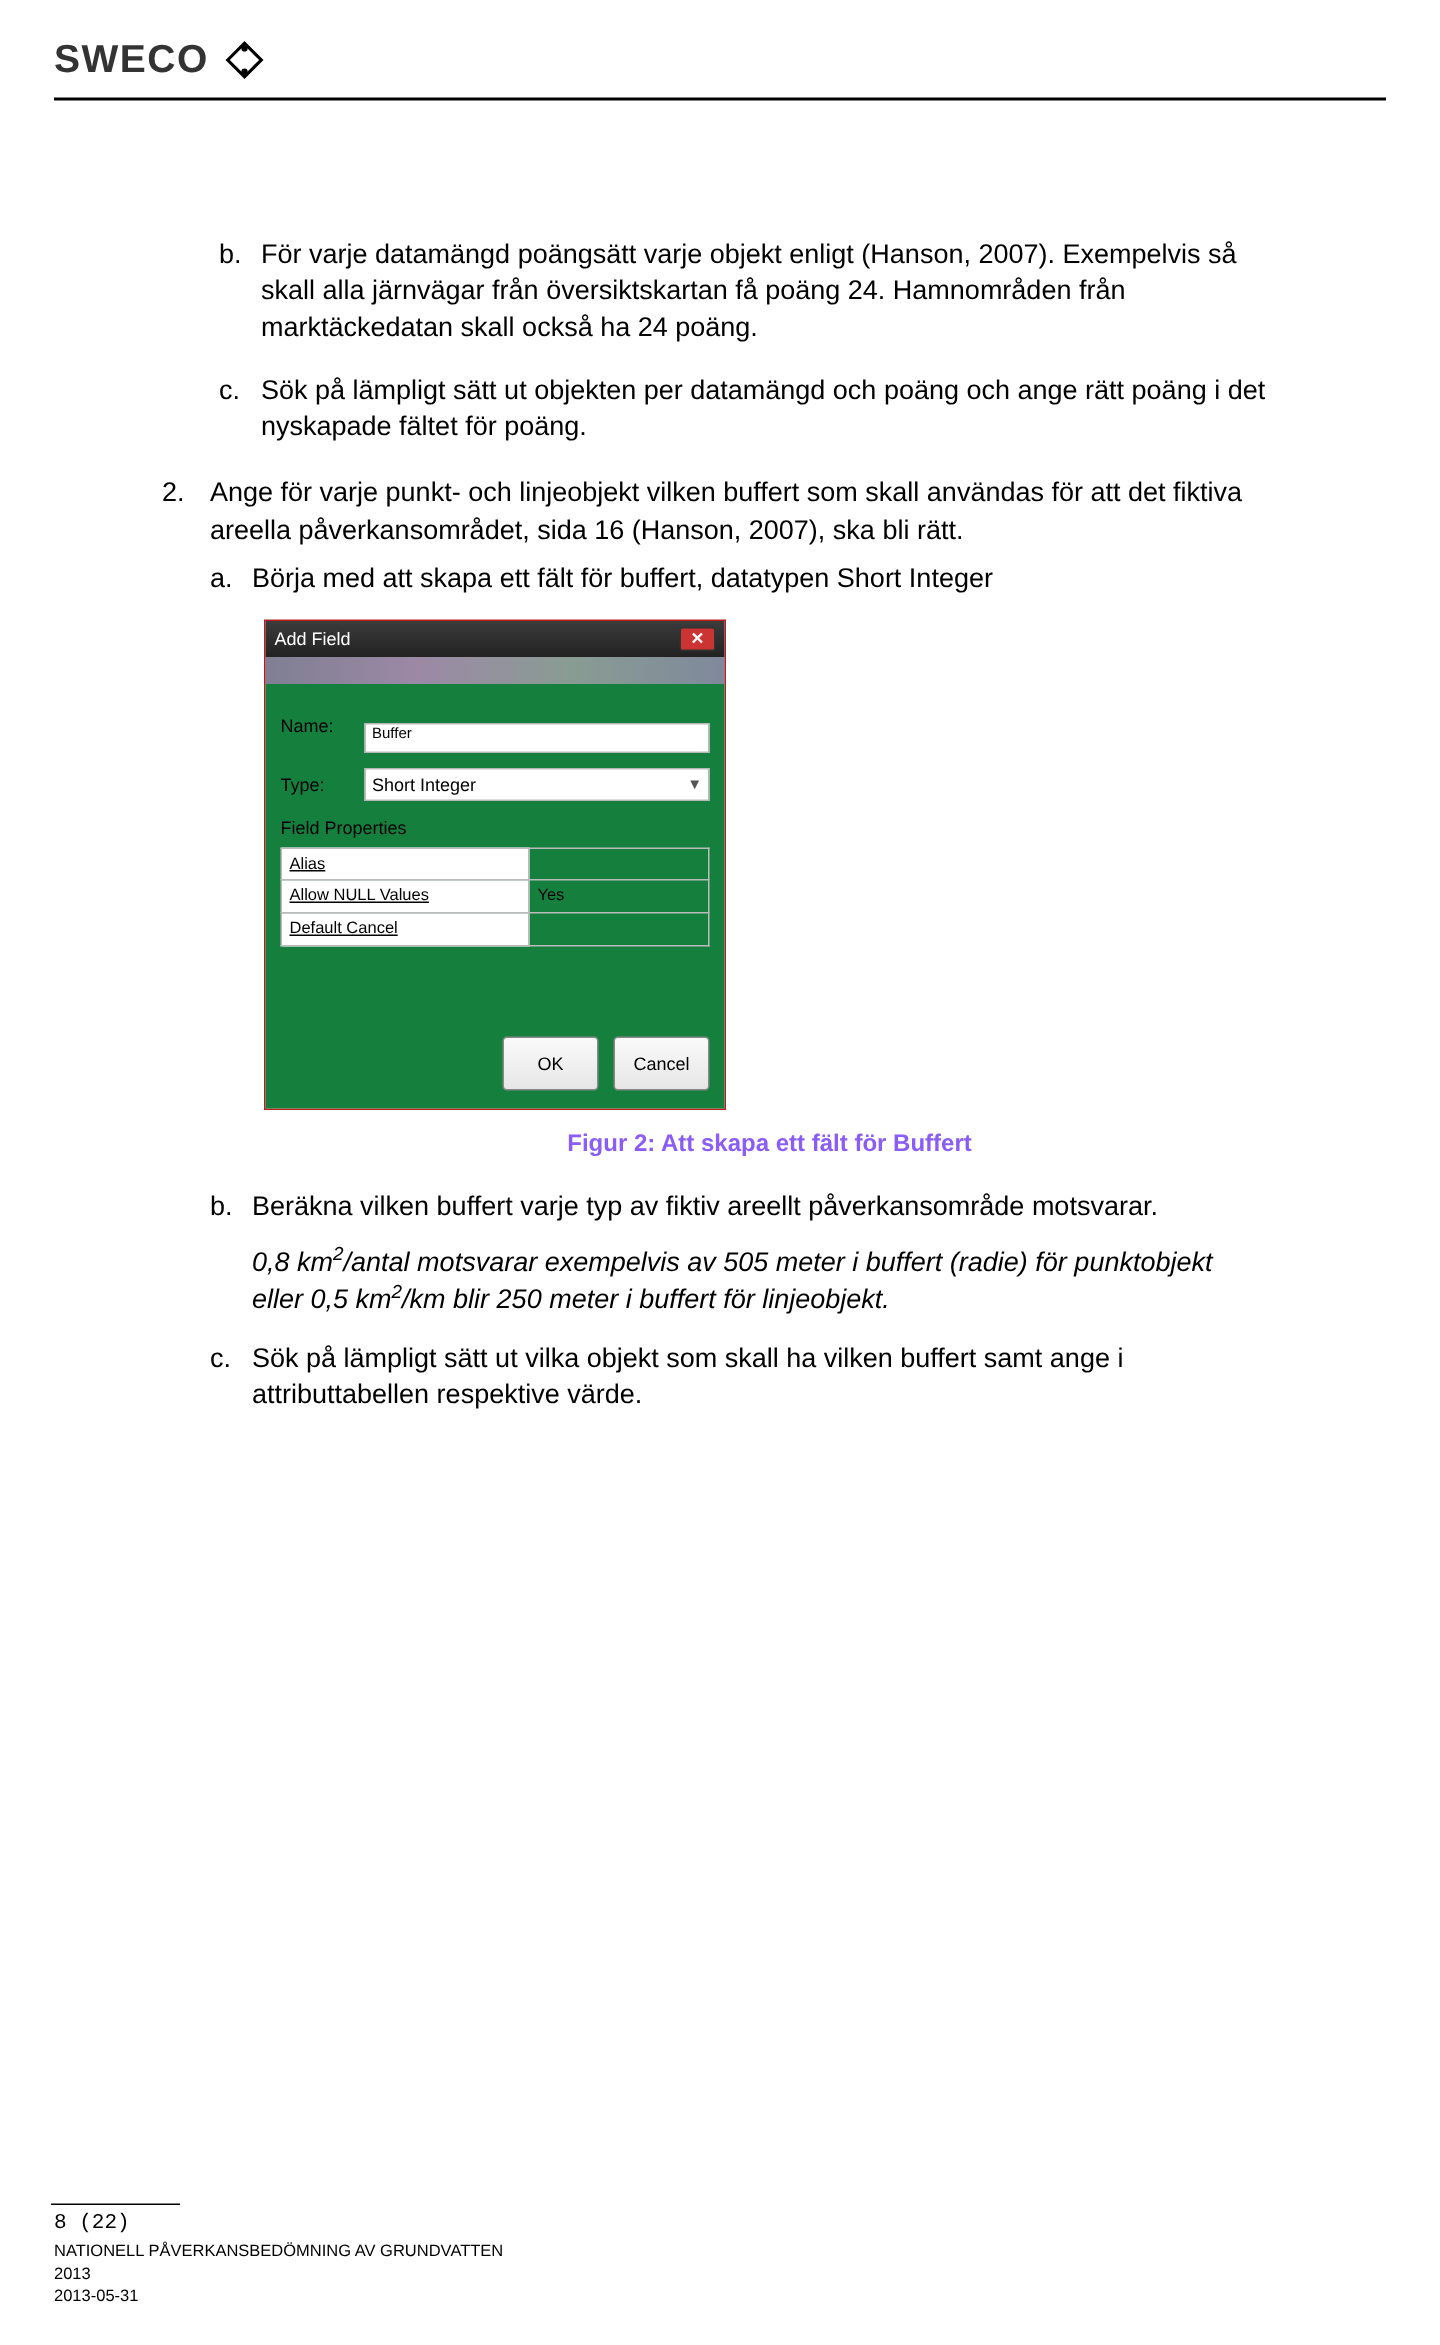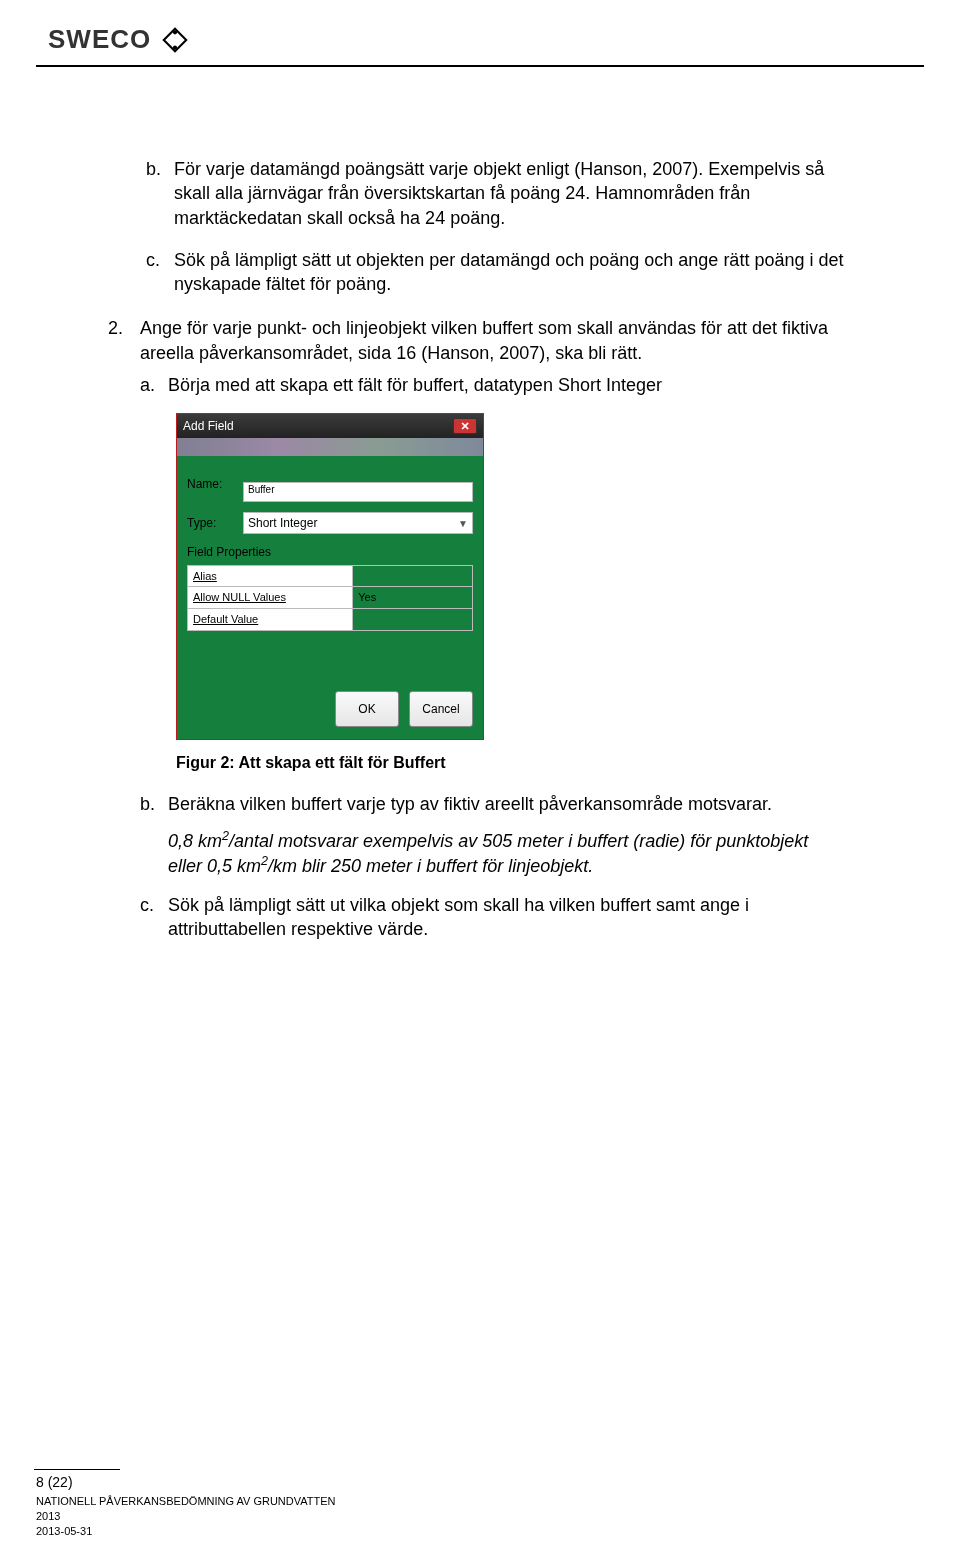--- a/index.html
+++ b/index.html
@@ -1,19 +1,19 @@
 <!DOCTYPE html>
 <html><head>
 <meta charset="utf-8">
 <style>
   * { box-sizing: border-box; margin: 0; padding: 0; }
   html, body { width: 960px; background: #fff; font-family: Arial, Helvetica, sans-serif; color: #000; }
   .page { width: 960px; min-height: 1563px; position: relative; padding: 24px 0 0 0; }
 
-  .header { padding: 0 48px; text-align: center; }
+  .header { padding: 0 36px; text-align: center; }
   .logo-row { display: flex; align-items: center; gap: 10px; }
   .logo-word { font-family: Arial, sans-serif; font-size: 26px; font-weight: 700; letter-spacing: 1px; color: #333; }
   .logo-mark { width: 28px; height: 28px; }
   .hr { border-bottom: 2px solid #000; margin: 10px 36px 0 36px; }
 
   .content { padding: 90px 110px 40px 140px; font-size: 18px; line-height: 1.35; }
   .ol-item { display: flex; gap: 6px; margin-bottom: 4px; }
   .ol-marker { width: 22px; flex: none; }
   .ol-body { flex: 1; }
   .indent-block { margin-left: 6px; margin-bottom: 18px; }
@@ -31,31 +31,31 @@
   .ss-input { flex:1; border:1px solid #b8b8b8; background:#fff; height:20px; font-size:10px; padding:0 4px;margin-top:16px; }
   .ss-select { flex:1; border:1px solid #b8b8b8; background:#fff; height:22px; font-size:12px; padding:0 4px; display:flex; align-items:center; justify-content:space-between; }
   .ss-chev { font-size:10px; color:#555; }
   .ss-fp-label { font-size:12px; margin: 6px 0 4px 0; }
   .ss-table { border:1px solid #bbb; width:100%; border-collapse:collapse; }
   .ss-table td { border:1px solid #bbb; font-size:11px; padding:3px 5px; height:18px; }
   .ss-table td:first-child { width: 58%; background:#fff;text-decoration:underline; }
   .ss-btnrow { display:flex; justify-content:flex-end; gap:10px; margin-top: 60px; }
   .ss-btn { min-width:64px; height:36px; border:1px solid #888; background:linear-gradient(#fafafa,#e6e6e6); font-size:12px; border-radius:3px; }
 
-  .caption { color:#000000; font-weight:700; font-size:16px; margin: 8px 0 18px 36px; }
+  .caption { color:#8b5cf6; font-weight:700; font-size:16px; margin: 8px 0 18px 36px; text-align: center; }
 
   .inner-ol { margin-left: 0; }
   .inner-item { display:flex; gap:6px; margin-bottom: 10px; }
   .inner-marker { width:22px; flex:none; }
   .inner-body { flex:1; }
   .para { margin: 12px 0 14px 28px; font-style: italic; }
 
   .footer { position:absolute; left:36px; bottom:24px; right:36px; }
   .footer-hr { border-top: 1px solid #000; width: 86px; margin-bottom: 4px; margin-left: -2px; }
-  .pgno { font-size:14px; margin-bottom: 4px; }
+  .pgno { font-size:14px; margin-bottom: 4px; font-family: Liberation Mono, monospace; }
   .ft-line { font-size:11px; line-height:1.35; }
   sup { font-size: 0.7em; }
 </style>
 </head>
 <body>
 
 <div class="page">
 
   <div class="header">
     <div class="logo-row">
@@ -120,21 +120,21 @@
           <tbody>
               <tr>
                 <td>Alias</td>
                 <td></td>
               </tr>
           <tr>
                 <td>Allow NULL Values</td>
                 <td>Yes</td>
               </tr>
           <tr>
-                <td>Default Value</td>
+                <td>Default Cancel</td>
                 <td></td>
               </tr>
         </tbody>
           </table>
         <div class="ss-btnrow">
           <button class="ss-btn">OK</button>
           <button class="ss-btn">Cancel</button>
         </div>
       </div>
     </div>

